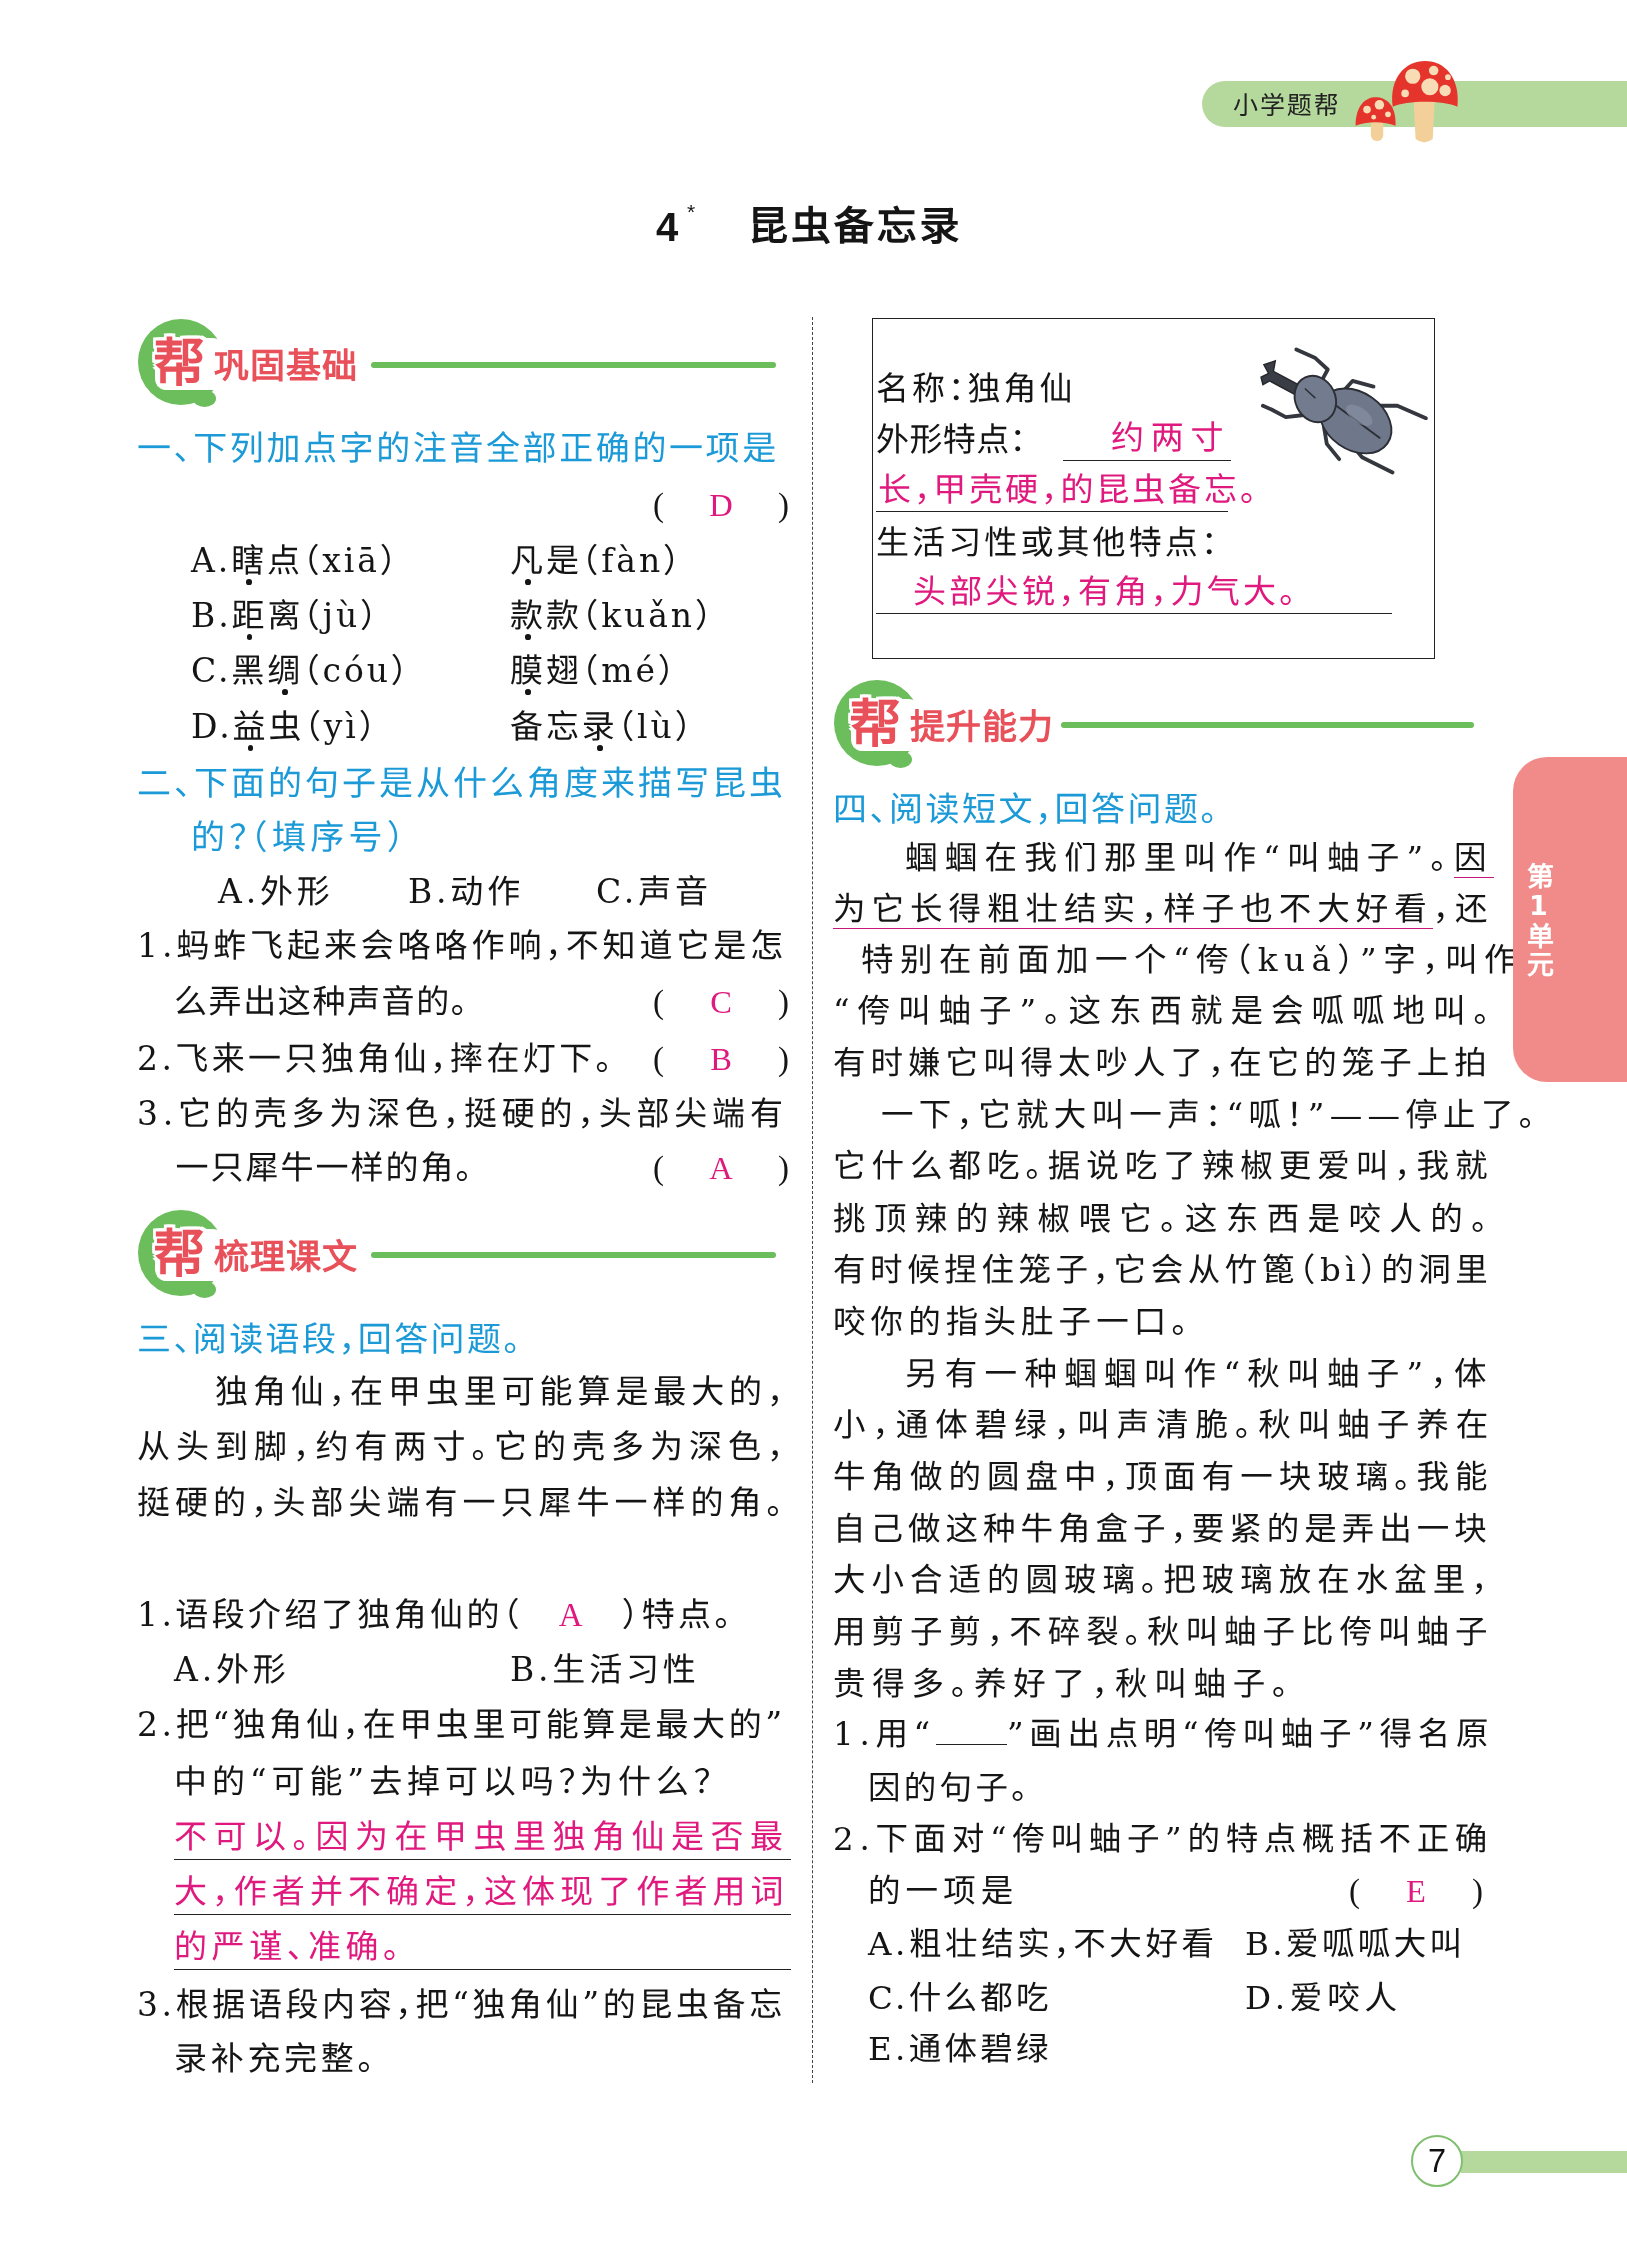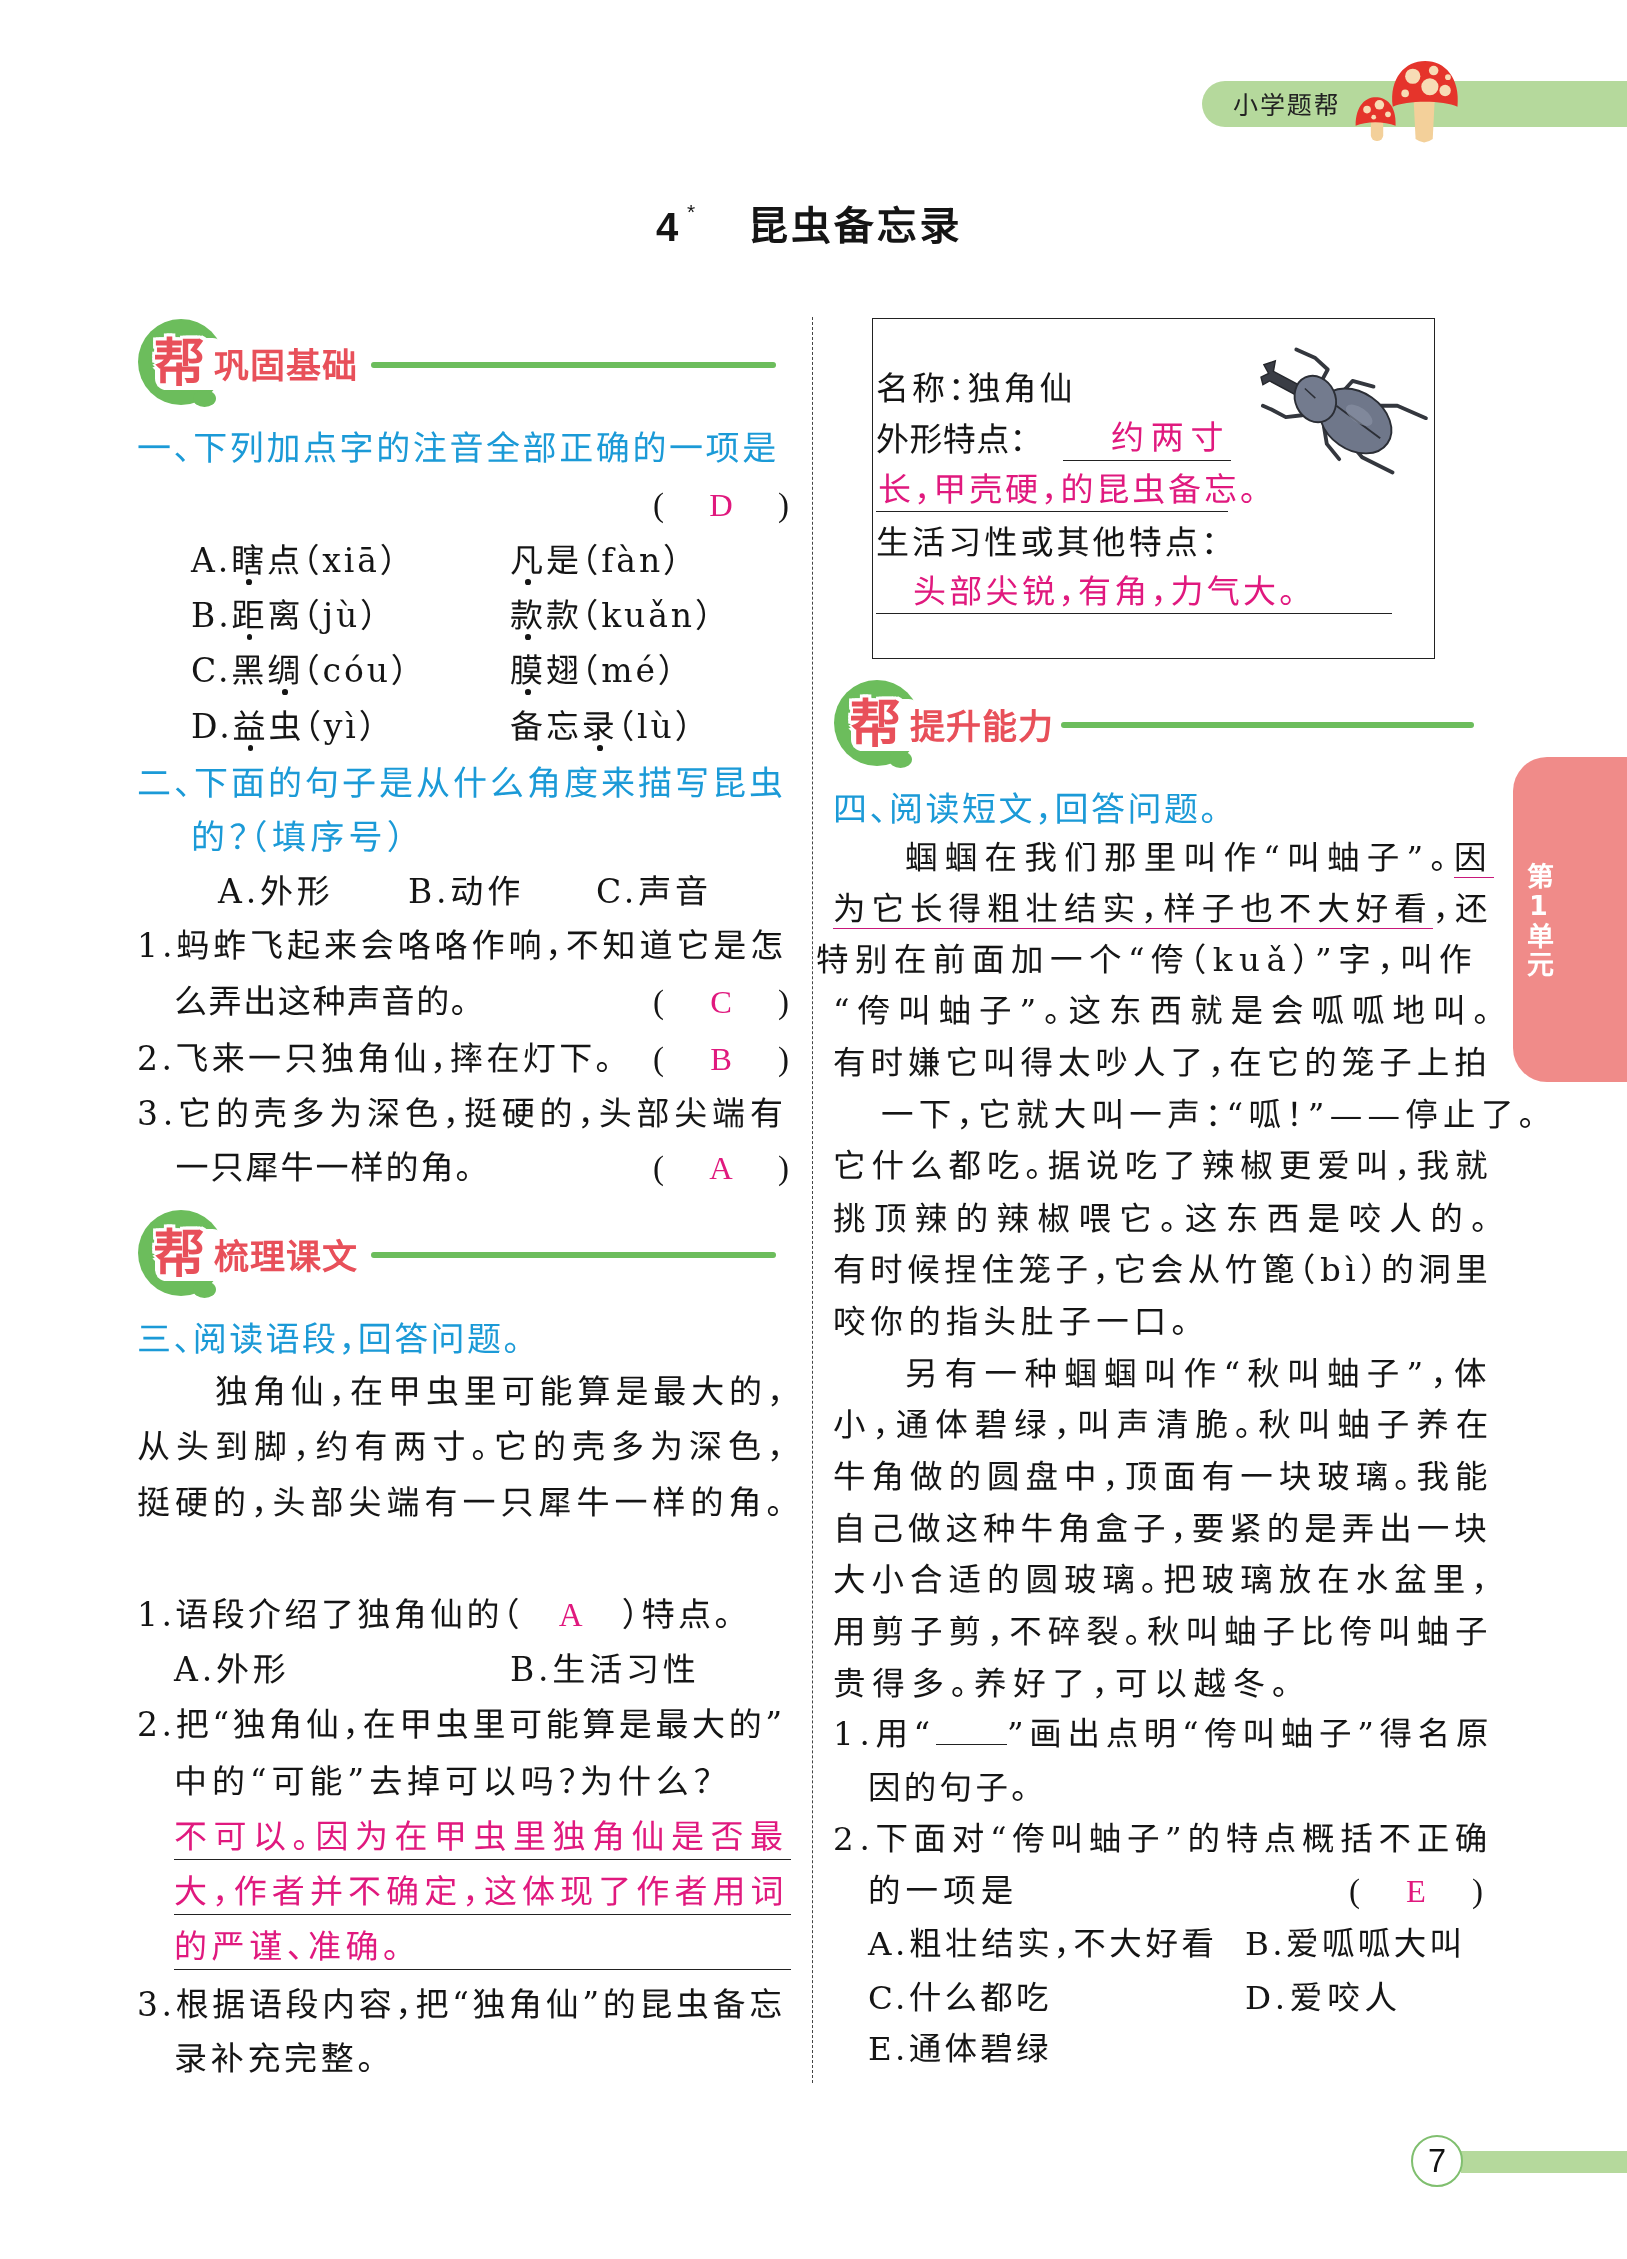--- a/index.html
+++ b/index.html
@@ -233,35 +233,35 @@
     <div class="sec-mask"></div>
     <span class="sec-badge">帮</span>
     <span class="sec-label">提升能力</span>
   </div>
   <div class="sec-line" style="left:1061px;top:722px;width:413px;"></div>
 
   <div class="ln hd j" style="left: 833px; top: 785px; width: 389px; letter-spacing: 2.5px;">四、阅读短文，回答问题。</div>
 
   <div class="ln r j" style="left: 905px; top: 834px; width: 582px; letter-spacing: 7.3px;">蝈蝈在我们那里叫作“叫蚰子”。<span class="m-underline">因</span></div>
   <div class="ln r j" style="left: 833px; top: 885px; width: 655px; letter-spacing: 6px;"><span class="m-underline">为它长得粗壮结实，样子也不大好看</span>，还</div>
-  <div class="ln r j" style="left: 816px; top: 936px; width: 655px; letter-spacing: 6.5px;">特别在前面加一个“侉（kuǎ）”字，叫作</div>
+  <div class="ln r j" style="left: 861px; top: 936px; width: 655px; letter-spacing: 6.5px;">特别在前面加一个“侉（kuǎ）”字，叫作</div>
   <div class="ln r j" style="left: 833px; top: 987px; width: 655px; letter-spacing: 8px;">“侉叫蚰子”。这东西就是会呱呱地叫。</div>
   <div class="ln r j" style="left: 833px; top: 1039px; width: 655px; letter-spacing: 5px;">有时嫌它叫得太吵人了，在它的笼子上拍</div>
   <div class="ln r j" style="left: 833px; top: 1091px; width: 655px; letter-spacing: 5.3px; margin-left: 48px;">一下，它就大叫一声：“呱！”——停止了。</div>
   <div class="ln r j" style="left: 833px; top: 1142px; width: 655px; letter-spacing: 6px;">它什么都吃。据说吃了辣椒更爱叫，我就</div>
   <div class="ln r j" style="left: 833px; top: 1195px; width: 655px; letter-spacing: 8.4px;">挑顶辣的辣椒喂它。这东西是咬人的。</div>
   <div class="ln r j" style="left: 833px; top: 1246px; width: 655px; letter-spacing: 4.6px;">有时候捏住笼子，它会从竹篦（bì）的洞里</div>
   <div class="ln r j" style="left: 833px; top: 1298px; width: 355px; letter-spacing: 5.1px;">咬你的指头肚子一口。</div>
   <div class="ln r j" style="left: 905px; top: 1350px; width: 582px; letter-spacing: 7.3px;">另有一种蝈蝈叫作“秋叫蚰子”，体</div>
   <div class="ln r j" style="left: 833px; top: 1401px; width: 655px; letter-spacing: 7px;">小，通体碧绿，叫声清脆。秋叫蚰子养在</div>
   <div class="ln r j" style="left: 833px; top: 1453px; width: 655px; letter-spacing: 6px;">牛角做的圆盘中，顶面有一块玻璃。我能</div>
   <div class="ln r j" style="left: 833px; top: 1505px; width: 655px; letter-spacing: 5px;">自己做这种牛角盒子，要紧的是弄出一块</div>
   <div class="ln r j" style="left: 833px; top: 1556px; width: 655px; letter-spacing: 6px;">大小合适的圆玻璃。把玻璃放在水盆里，</div>
   <div class="ln r j" style="left: 833px; top: 1608px; width: 655px; letter-spacing: 6px;">用剪子剪，不碎裂。秋叫蚰子比侉叫蚰子</div>
-  <div class="ln r j" style="left: 833px; top: 1660px; width: 455px; letter-spacing: 6.8px;">贵得多。养好了，可以越冬。</div>
+  <div class="ln r j" style="left: 833px; top: 1660px; width: 455px; letter-spacing: 6.8px;">贵得多。养好了，秋叫蚰子。</div>
 
   <div class="ln r j" style="left: 833px; top: 1710px; width: 655px; letter-spacing: 5.7px;">1.用“<span class="m-blank"></span>”画出点明“侉叫蚰子”得名原</div>
   <div class="ln r j" style="left: 868px; top: 1764px; width: 160px; letter-spacing: 3.3px;">因的句子。</div>
 
   <div class="ln r j" style="left: 833px; top: 1815px; width: 655px; letter-spacing: 5.7px;">2.下面对“侉叫蚰子”的特点概括不正确</div>
   <div class="ln r j" style="left: 868px; top: 1867px; width: 145px; letter-spacing: 5.1px;">的一项是</div>
   <div class="paren" style="left:1349px;top:1867px;width:134px;">
     <span>(</span>
     <span class="pa">E</span>
     <span>)</span>

